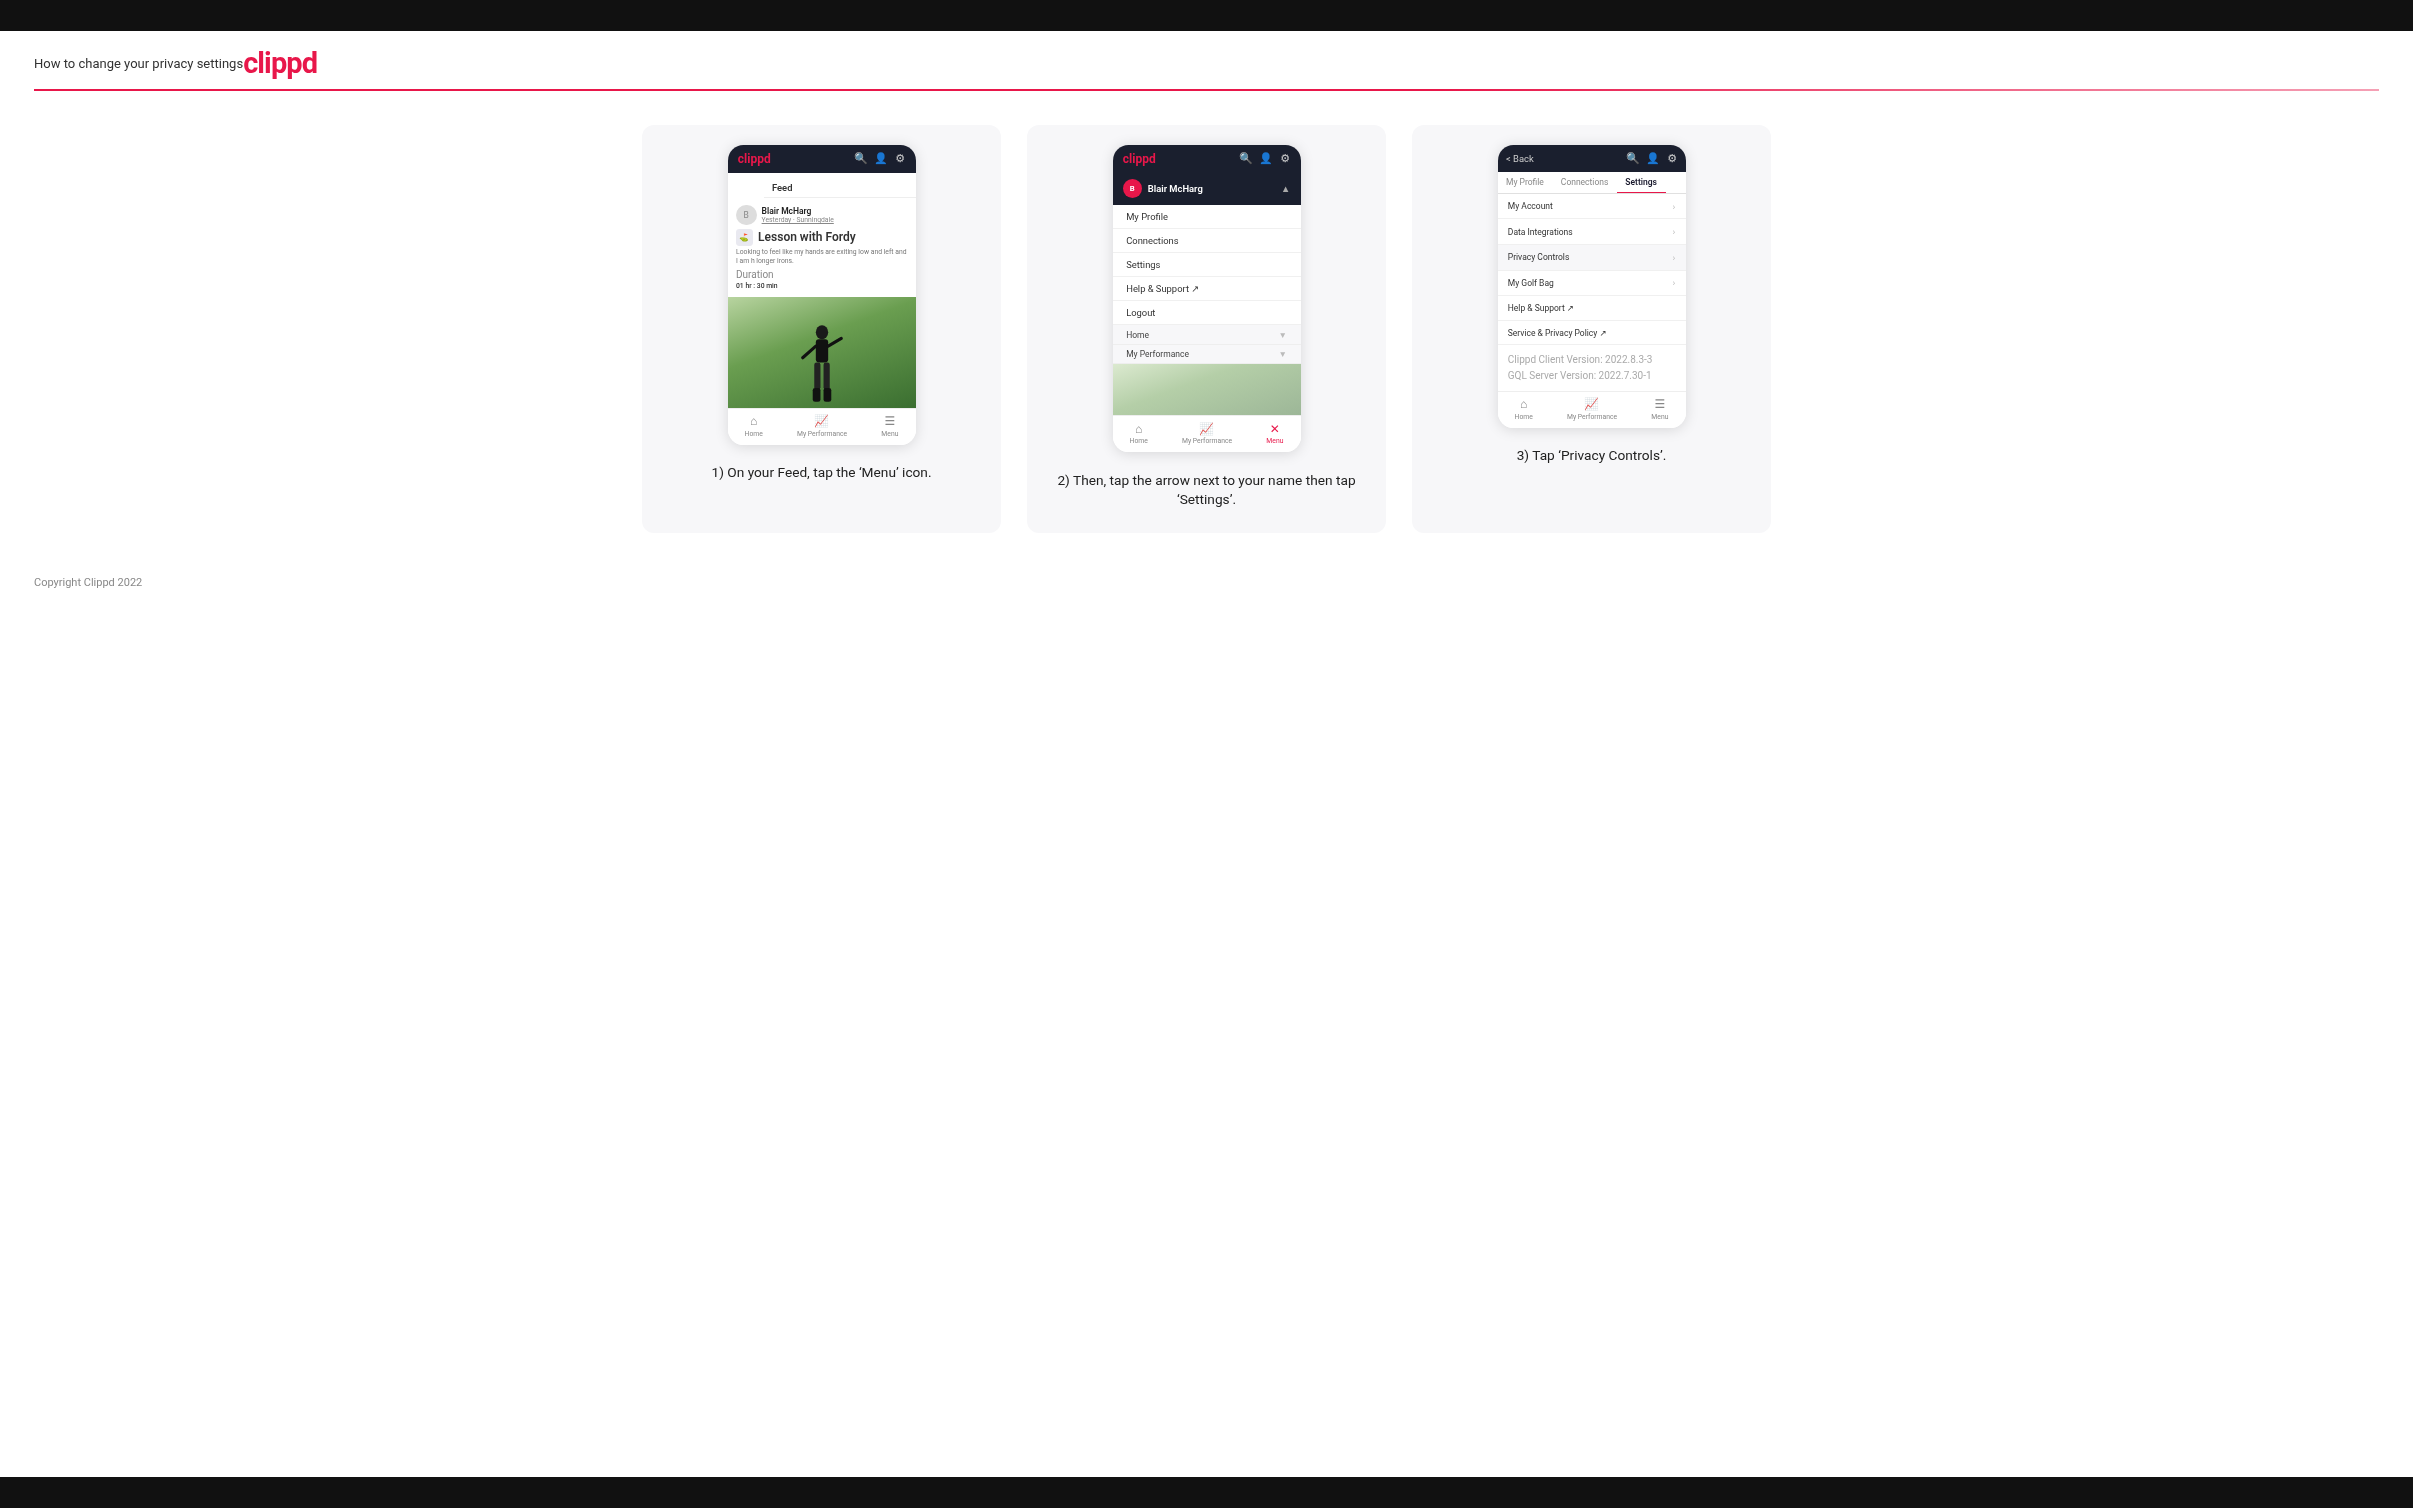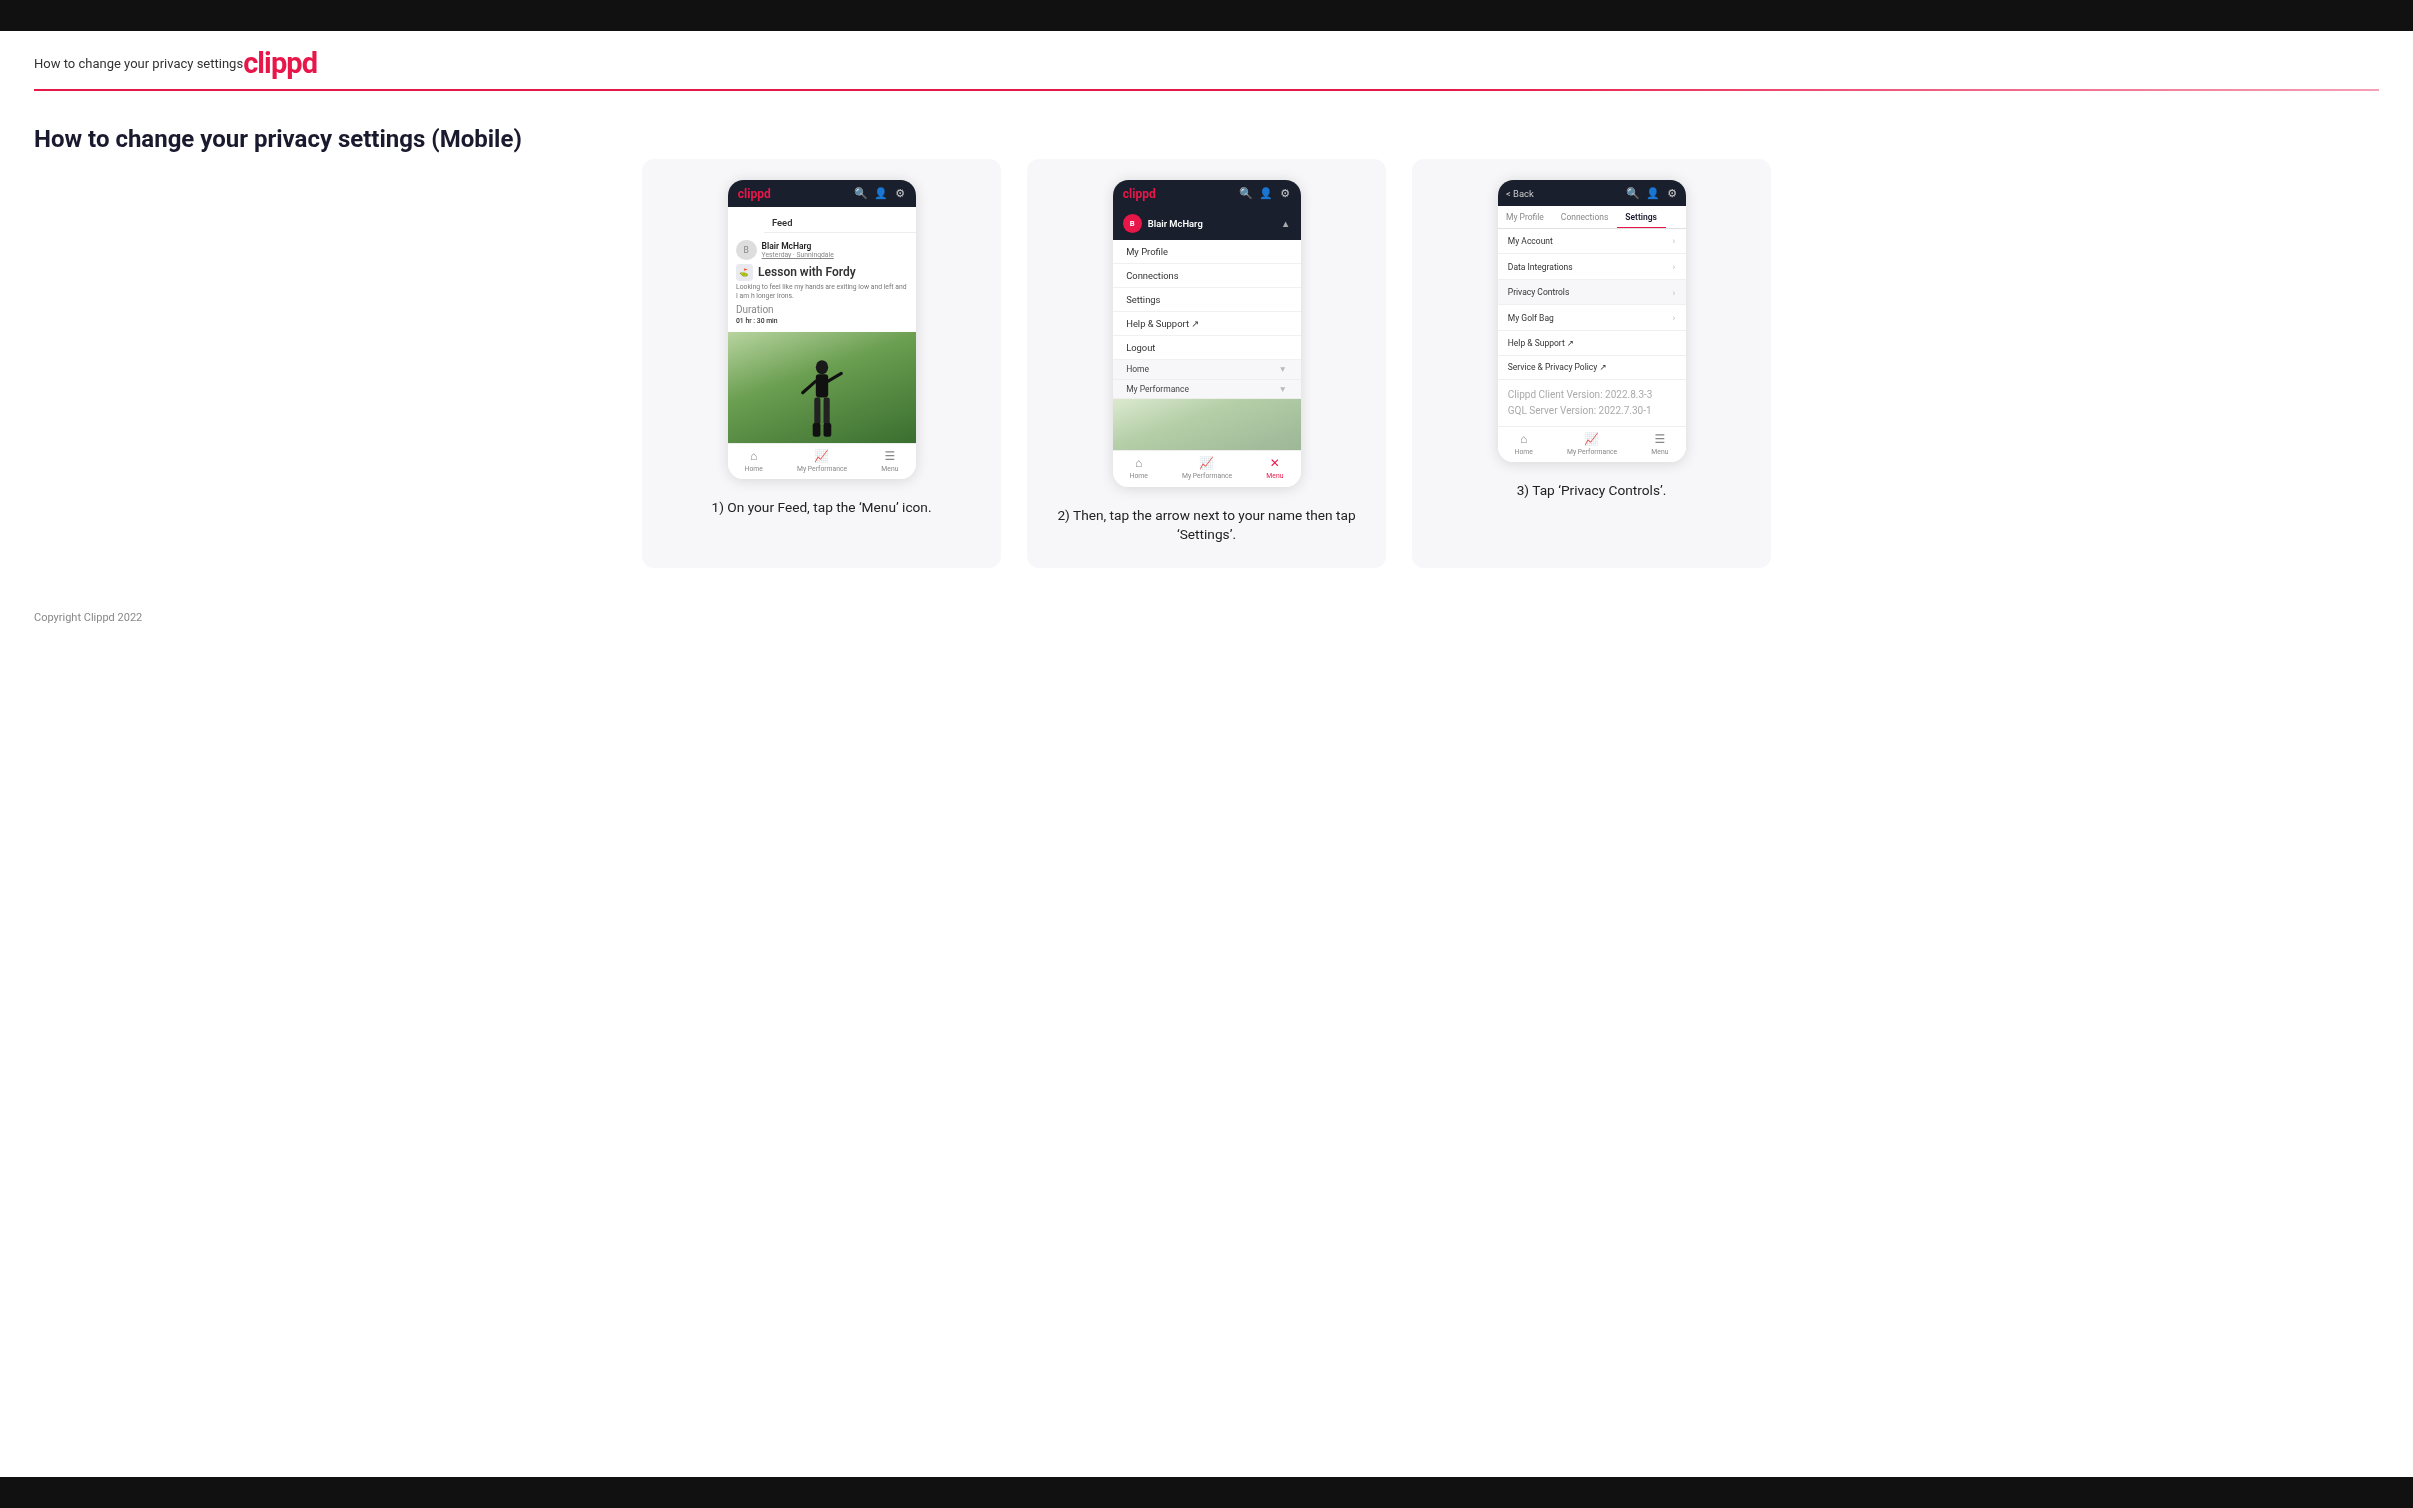--- a/index.html
+++ b/index.html
@@ -383,21 +383,20 @@
 <div class="top-bar"></div>
 
 <div class="header">
   <span class="header-title">How to change your privacy settings</span>
   <span class="logo">clippd</span>
 </div>
 
 <div class="header-divider"></div>
 
 <div class="main-content">
-  <div class="page-heading">How to change your privacy settings (Mobile)</div>
 
   <div class="steps-row">
 
     <div class="step-card">
       <div class="phone-mockup">
 
         <div class="phone-nav-bar">
           <span class="phone-logo">clippd</span>
           <div class="phone-nav-icons">
             <span class="phone-nav-icon">🔍</span>

